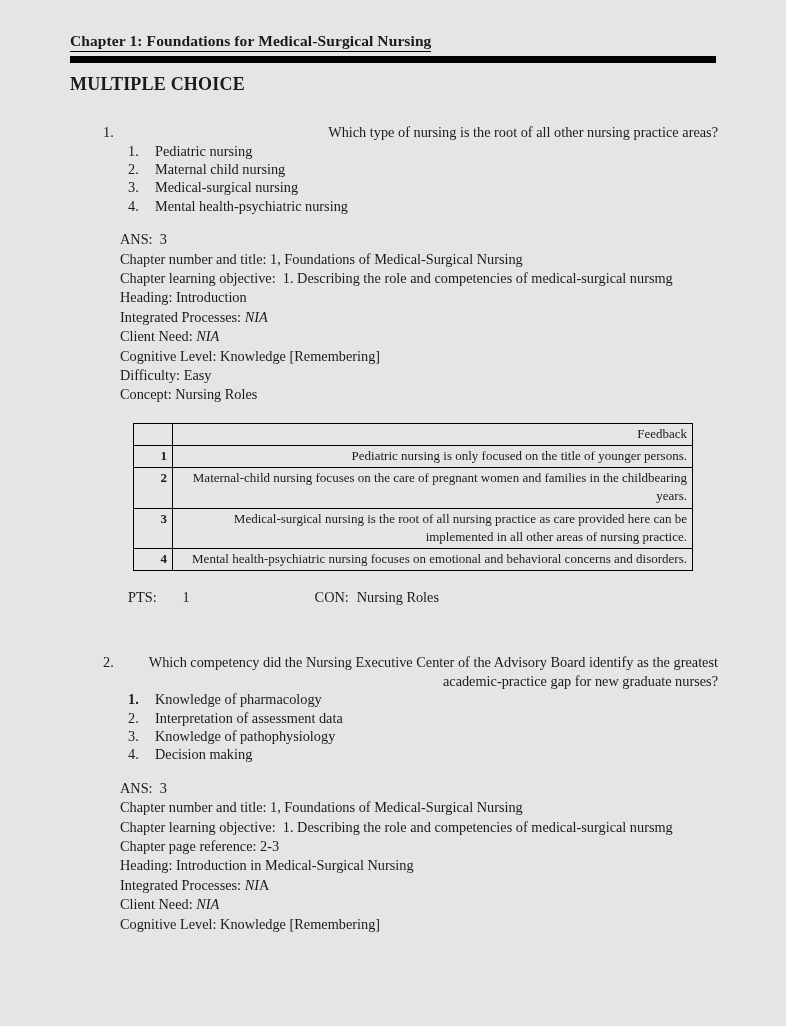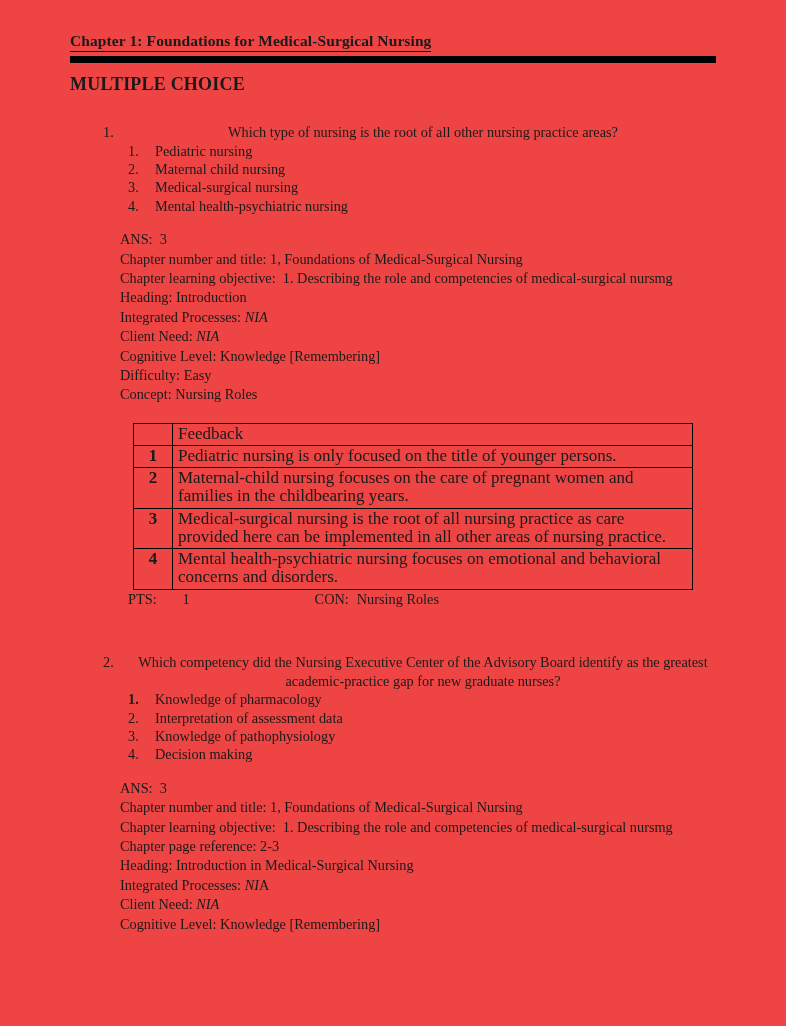--- a/index.html
+++ b/index.html
@@ -14,21 +14,21 @@
     font-family: "Liberation Serif", "DejaVu Serif", serif;
     color: #1a1a1a;
     overflow: hidden;
   }
 
   .page {
     position: absolute;
     left: 0; top: 0;
     width: 786px;
     height: 1026px;
-    background: #ef4444;
+    background: #e5e5e5;
   }
 
   
   .chapter-header {
     position: absolute;
     left: 70px;
     top: 32px;
     width: 648px;
   }
   .chapter-title {
@@ -76,21 +76,21 @@
     position: absolute;
     left: 103px;
     top: 0;
     width: 20px;
     text-align: left;
     font-size: 14.3px;
   }
   .q-stem {
     display: block;
     padding-right: 68px;
-    text-align: center;
+    text-align: right;
   }
 
   .options {
     margin-top: 0px;
   }
   .option-line {
     position: relative;
     padding-left: 155px;
     font-size: 14.3px;
     line-height: 18.4px;
@@ -117,24 +117,25 @@
   .feedback-table-wrap {
     padding-left: 133px;
   }
   table.feedback {
     border-collapse: collapse;
     width: 560px;
     table-layout: fixed;
   }
   table.feedback td {
     border: 1.1px solid #000;
-    font-size: 17px;
+    font-size: 13px;
     line-height: 18.2px;
     vertical-align: top;
     padding: 1px 5px 2px 5px;
+    text-align: right;
   }
   td.fb-num {
     width: 28px;
     text-align: center;
     font-weight: bold;
     font-size: 11.5px;
     padding-top: 3px;
   }
   td.fb-head-blank { width: 28px; }
   td.fb-text { padding-left: 7px; }
@@ -218,21 +219,21 @@
             <td class="fb-text">Medical-surgical nursing is the root of all nursing practice as care provided here can be implemented  in all other areas of nursing practice.</td>
           </tr>
           <tr>
             <td class="fb-num">4</td>
             <td class="fb-text">Mental health-psychiatric nursing focuses on emotional and behavioral concerns and disorders.</td>
           </tr>
         </tbody>
       </table>
     </div>
 
-    <div class="pts-line" style="margin-top:0;">
+    <div class="pts-line" style="margin-top:17px;">
       <span class="pts-label">PTS:</span><span class="pts-val">1</span><span class="con-label">CON:</span><span class="con-val">Nursing Roles</span>
     </div>
   </div>
 
   <div class="question-block" style="top:653px;">
     <div class="q-line">
       <span class="q-num">2.</span>
       <span class="q-stem">Which competency did the Nursing Executive Center of the Advisory Board identify as the greatest academic-practice gap for new graduate nurses?</span>
     </div>
     <div class="options">

